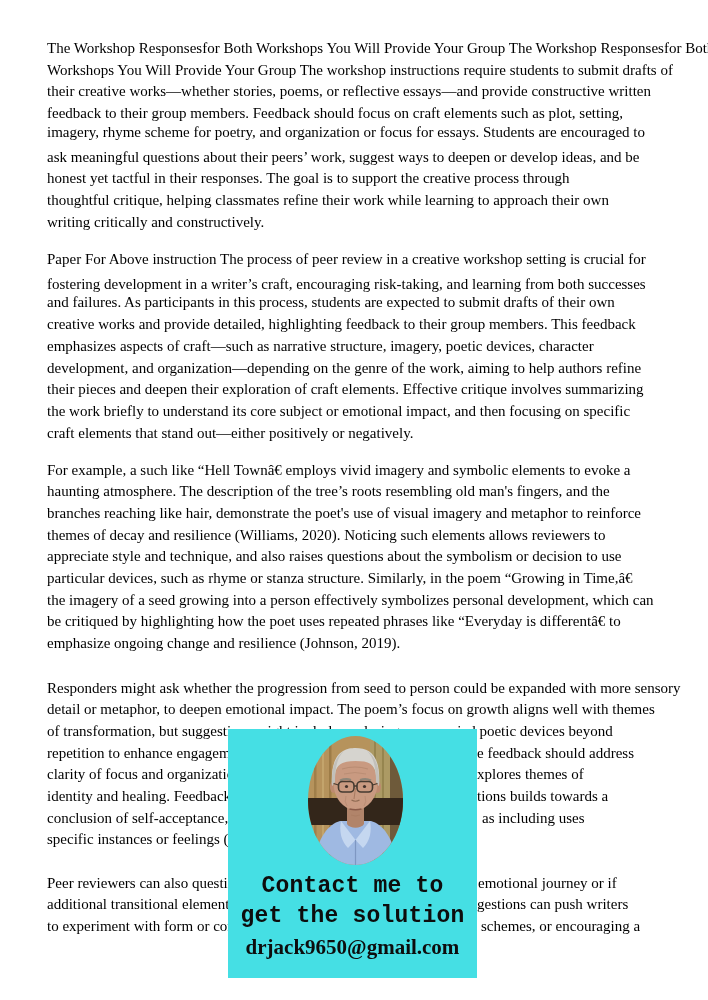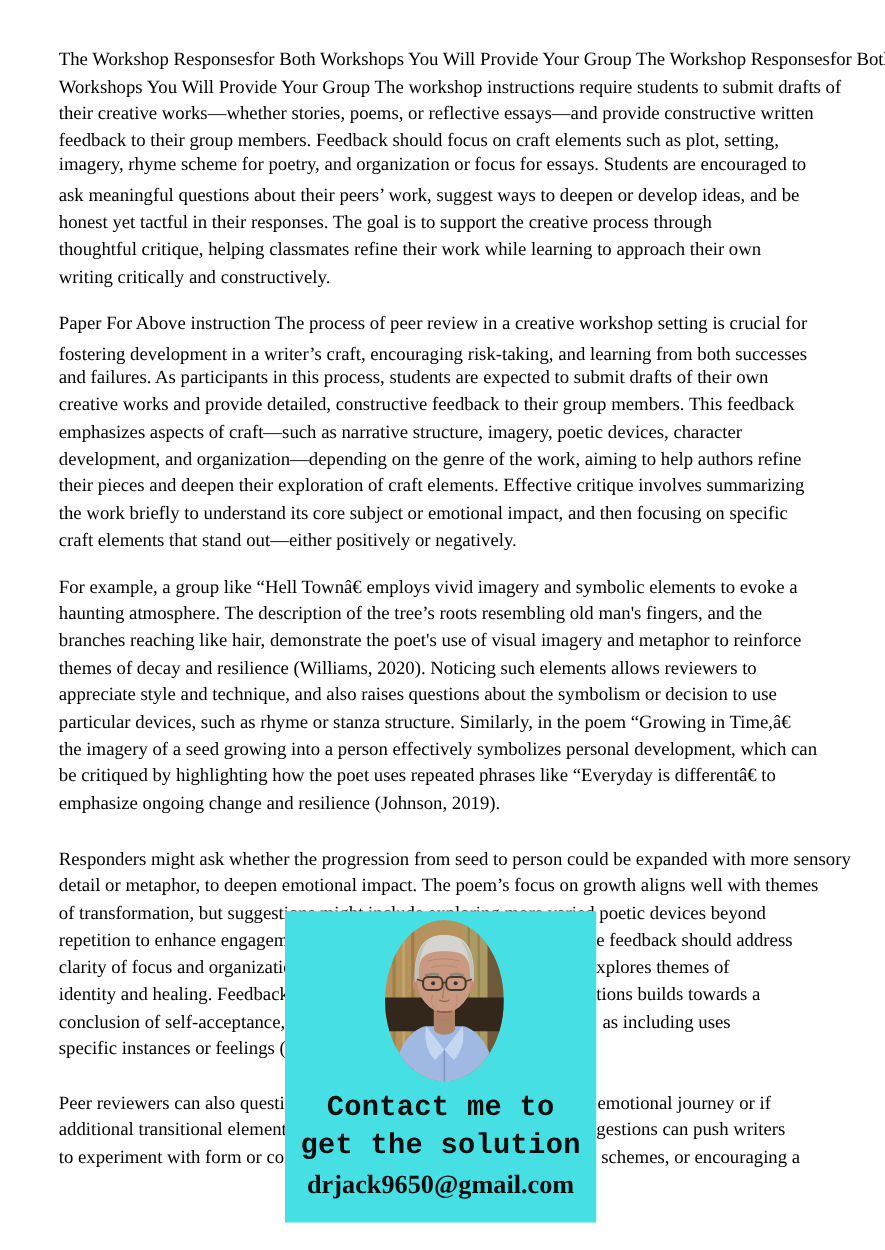--- a/index.html
+++ b/index.html
@@ -43,27 +43,27 @@
       <div class="doc-line" style="top: 59.7px;"><span>Workshops You Will Provide Your Group The workshop instructions require students to submit drafts of</span></div>
       <div class="doc-line" style="top: 103.1px;"><span>feedback to their group members. Feedback should focus on craft elements such as plot, setting,</span></div>
       <div class="doc-line" style="top: 122px;"><span>imagery, rhyme scheme for poetry, and organization or focus for essays. Students are encouraged to</span></div>
       <div class="doc-line" style="top: 146.5px;"><span>ask meaningful questions about their peers’ work, suggest ways to deepen or develop ideas, and be</span></div>
       <div class="doc-line" style="top: 168.2px;"><span>honest yet tactful in their responses. The goal is to support the creative process through</span></div>
       <div class="doc-line" style="top: 189.9px;"><span>thoughtful critique, helping classmates refine their work while learning to approach their own</span></div>
       <div class="doc-line" style="top: 211.6px;"><span>writing critically and constructively.</span></div>
       <div class="doc-line" style="top: 249px;"><span>Paper For Above instruction The process of peer review in a creative workshop setting is crucial for</span></div>
       <div class="doc-line" style="top: 274px; text-align: right;"><span>fostering development in a writer’s craft, encouraging risk-taking, and learning from both successes</span></div>
       <div class="doc-line" style="top: 292.4px;"><span>and failures. As participants in this process, students are expected to submit drafts of their own</span></div>
-      <div class="doc-line" style="top: 314.1px;"><span>creative works and provide detailed, constructive feedback to their group members. This feedback</span></div>
+      <div class="doc-line" style="top: 314.1px;"><span>creative works and provide detailed, highlighting feedback to their group members. This feedback</span></div>
       <div class="doc-line" style="top: 335.8px;"><span>emphasizes aspects of craft—such as narrative structure, imagery, poetic devices, character</span></div>
       <div class="doc-line" style="top: 357.5px;"><span>development, and organization—depending on the genre of the work, aiming to help authors refine</span></div>
       <div class="doc-line" style="top: 379.2px;"><span>their pieces and deepen their exploration of craft elements. Effective critique involves summarizing</span></div>
       <div class="doc-line" style="top: 400.9px;"><span>the work briefly to understand its core subject or emotional impact, and then focusing on specific</span></div>
       <div class="doc-line" style="top: 422.6px;"><span>craft elements that stand out—either positively or negatively.</span></div>
-      <div class="doc-line" style="top: 459.5px;"><span>For example, a group like “Hell Townâ€ employs vivid imagery and symbolic elements to evoke a</span></div>
+      <div class="doc-line" style="top: 459.5px;"><span>For example, a such like “Hell Townâ€ employs vivid imagery and symbolic elements to evoke a</span></div>
       <div class="doc-line" style="top: 481.2px;"><span>haunting atmosphere. The description of the tree’s roots resembling old man's fingers, and the</span></div>
       <div class="doc-line" style="top: 502.9px;"><span>branches reaching like hair, demonstrate the poet's use of visual imagery and metaphor to reinforce</span></div>
       <div class="doc-line" style="top: 524.6px;"><span>themes of decay and resilience (Williams, 2020). Noticing such elements allows reviewers to</span></div>
       <div class="doc-line" style="top: 546.3px;"><span>appreciate style and technique, and also raises questions about the symbolism or decision to use</span></div>
       <div class="doc-line" style="top: 568px;"><span>particular devices, such as rhyme or stanza structure. Similarly, in the poem “Growing in Time,â€</span></div>
       <div class="doc-line" style="top: 589.7px;"><span>the imagery of a seed growing into a person effectively symbolizes personal development, which can</span></div>
       <div class="doc-line" style="top: 611.4px;"><span>be critiqued by highlighting how the poet uses repeated phrases like “Everyday is differentâ€ to</span></div>
       <div class="doc-line" style="top: 633.1px;"><span>emphasize ongoing change and resilience (Johnson, 2019).</span></div>
       <div class="doc-line" style="top: 677.5px;"><span>Responders might ask whether the progression from seed to person could be expanded with more sensory</span></div>
       <div class="doc-line" style="top: 699.2px;"><span>detail or metaphor, to deepen emotional impact. The poem’s focus on growth aligns well with themes</span></div>

